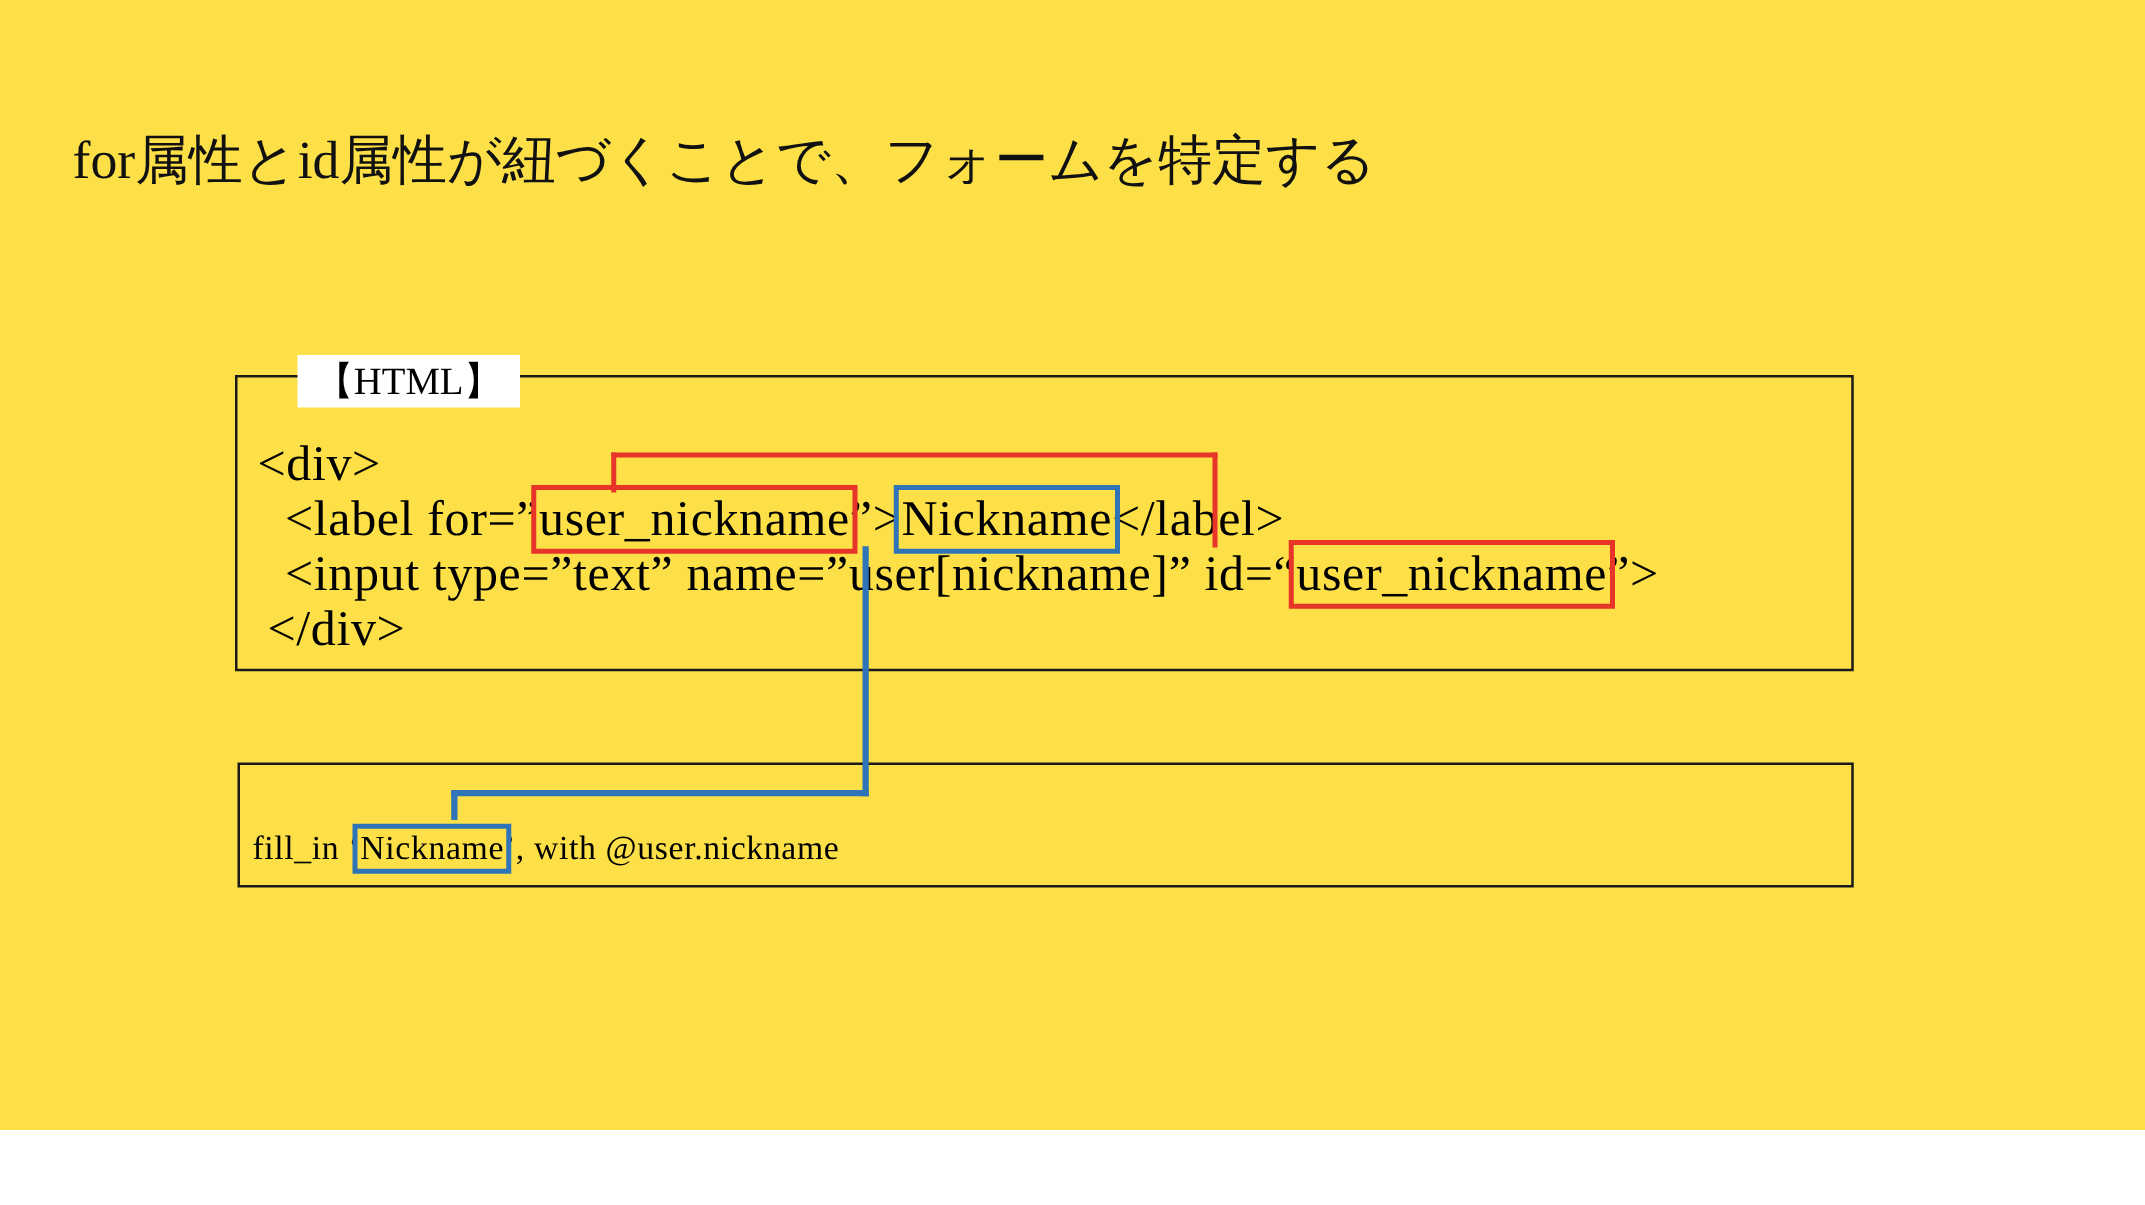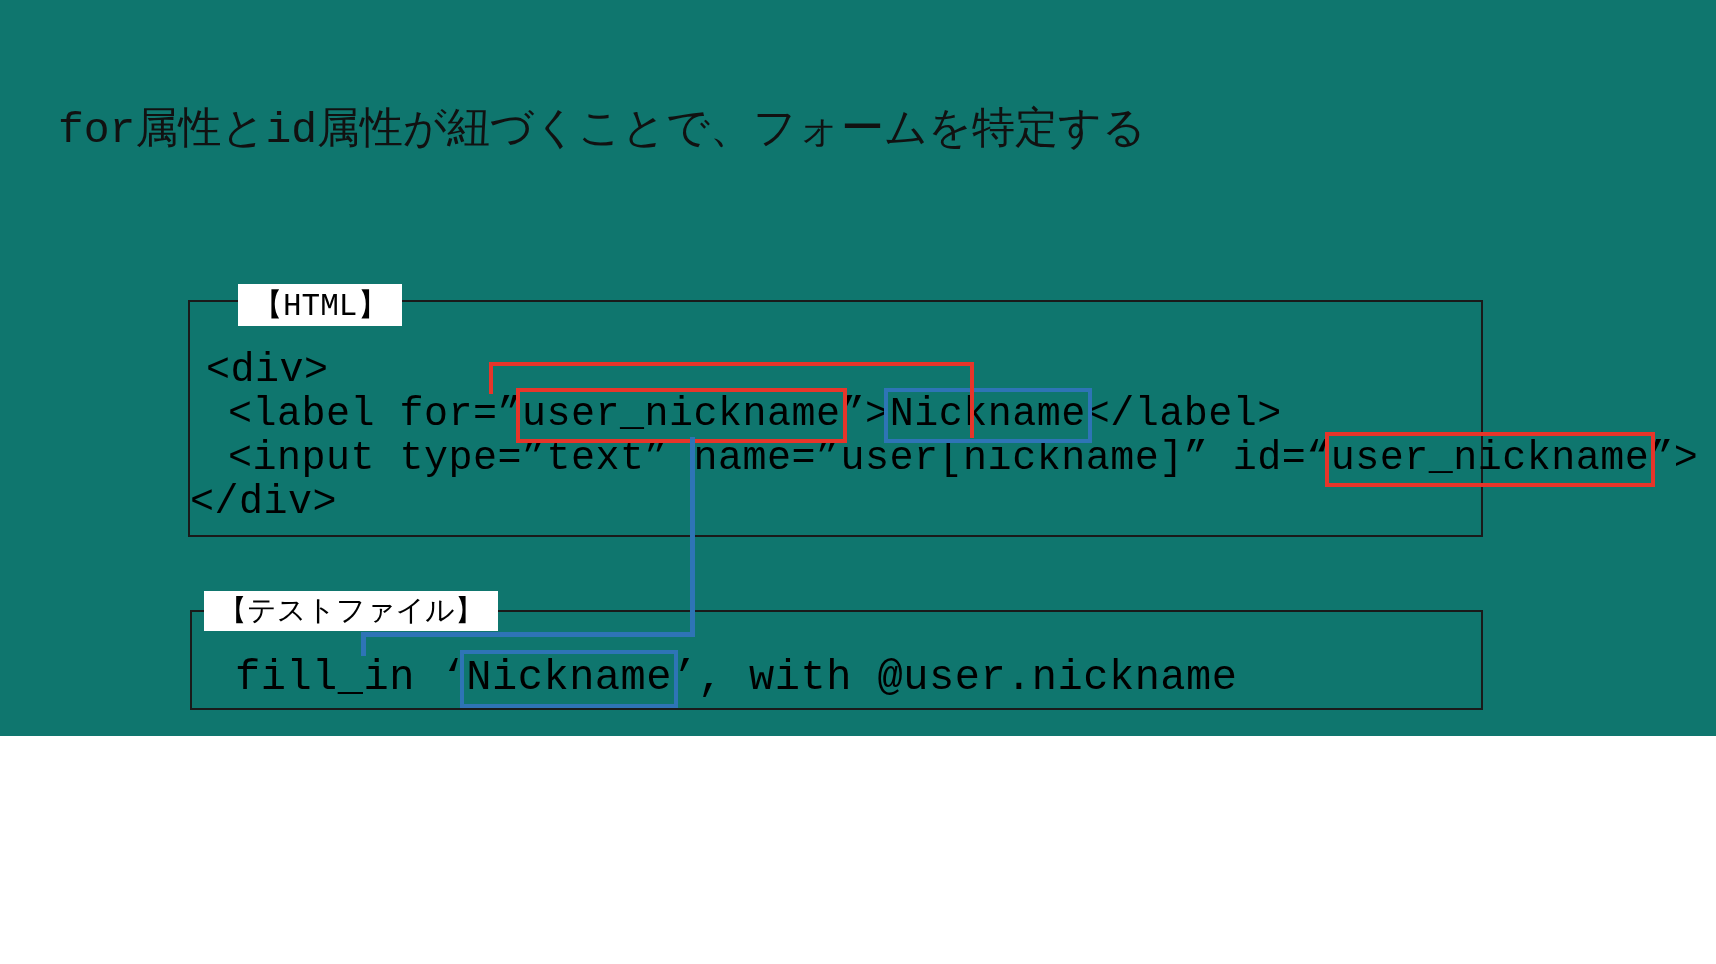--- a/index.html
+++ b/index.html
@@ -1,22 +1,22 @@
 <!DOCTYPE html>
 <html style="--red: #e7352a; --blue: #2e74b6;"><head>
 <meta charset="utf-8">
 <style>
   html, body { margin: 0; padding: 0; background: #fff; }
   .canvas {
     position: relative;
     width: 1716px;
-    height: 736px;
-    background: #0f766e;
+    height: 904px;
+    background: #fde047;
     overflow: hidden;
-    font-family: Liberation Mono, monospace;
+    font-family: Liberation Serif, serif;
     color: #000;
   }
   .title {
     position: absolute;
     left: 58px;
     top: 99px;
     font-size: 43px;
     font-weight: 500;
     color: #111;
     white-space: nowrap;
@@ -41,21 +41,21 @@
   #test-panel-label { left: 204px; top: 591px; font-size: 29px; }
   .code {
     position: absolute;
     font-size: 40px;
     line-height: 38px;
     letter-spacing: 0.5px;
     white-space: nowrap;
     z-index: 2;
     color: #000;
   }
-  .fill-line { font-size: 42px; line-height: 40px; margin-left: 33px; }
+  .fill-line { font-size: 27px; line-height: 40px; }
   .hl { position: relative; }
   .frame {
     position: absolute;
     left: -6px; right: -6px; top: -4px; bottom: -6px;
     border: 4px solid #e7352a;
     z-index: 3;
     pointer-events: none;
   }
   .frame.red  { border-color: var(--red,  #e7352a); }
   .frame.blue { border-color: var(--blue, #2e74b6); }
@@ -74,24 +74,23 @@
 
   <div class="panel" id="html-panel"></div>
   <div class="panel-label" id="html-panel-label">【HTML】</div>
 
   <div class="code" style="left:206px; top:352px;">&lt;div&gt;</div>
 
   <div class="code" style="left:228px; top:440px;"><span>&lt;input type=”text” name=”user[nickname]” id=“</span><span class="hl"><span>user_nickname</span><i class="frame red" id="red-box-2"></i></span><span>”&gt;</span></div>
 
   <div class="code" style="left:228px; top:396px;"><span>&lt;label for=”</span><span class="hl"><span>user_nickname</span><i class="frame red" id="red-box-1"></i></span><span>”&gt;</span><span class="hl"><span>Nickname</span><i class="frame blue" id="blue-box-1"></i></span><span>&lt;/label&gt;</span></div>
 
-  <div class="code" style="left:190px; top:484px;">&lt;/div&gt;</div>
+  <div class="code" style="left:214px; top:484px;">&lt;/div&gt;</div>
 
   <div class="panel" id="test-panel"></div>
-  <div class="panel-label" id="test-panel-label">【テストファイル】</div>
 
   <div class="code fill-line" style="left:202px; top:658px;"><span>fill_in ‘</span><span class="hl"><span>Nickname</span><i class="frame blue" id="blue-box-2"></i></span><span>’, with @user.nickname</span></div>
 
 <div class="conn" style="left: 488.734px; top: 362px; width: 4px; height: 32px; background: rgb(231, 53, 42);"></div>
     <div class="conn" style="left: 488.734px; top: 362px; width: 485.703px; height: 4px; background: rgb(231, 53, 42);"></div>
     <div class="conn" style="left: 970.438px; top: 362px; width: 4px; height: 76px; background: rgb(231, 53, 42);"></div>
     <div class="conn" style="left: 690.406px; top: 437px; width: 5px; height: 199.5px; background: rgb(46, 116, 182);"></div>
     <div class="conn" style="left: 361.07px; top: 631.5px; width: 334.336px; height: 5px; background: rgb(46, 116, 182);"></div>
     <div class="conn" style="left: 361.07px; top: 631.5px; width: 5px; height: 24.5px; background: rgb(46, 116, 182);"></div>
   </div>

